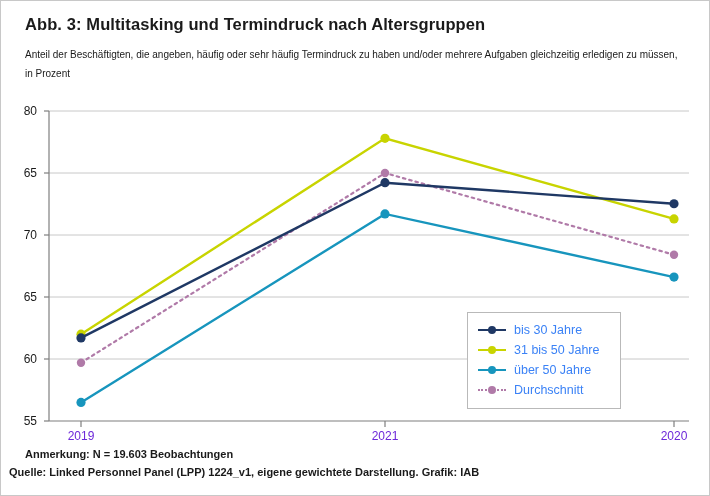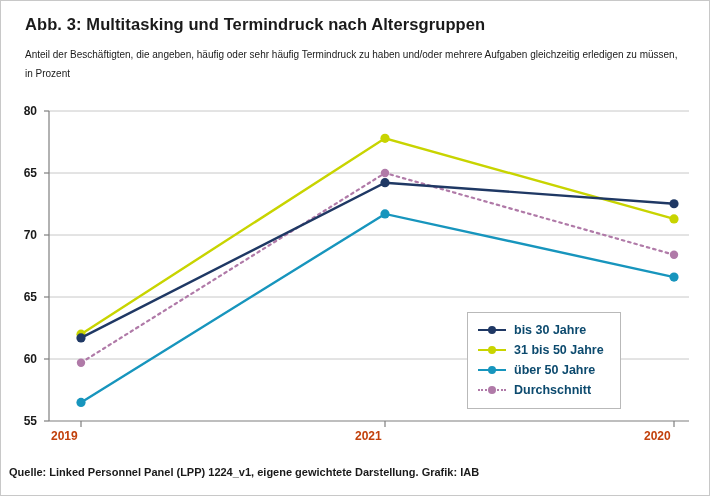--- a/index.html
+++ b/index.html
@@ -37,21 +37,20 @@
     font-size: 10px;
     line-height: 19px;
     color: #1a1a1a;
   }
   #plot-wrap {
     position: absolute;
     left: 0;
     top: 0;
     width: 710px;
     height: 496px;
-    font-weight: bold;
   }
   #footnote1 {
     position: absolute;
     left: 24px;
     top: 447px;
     font-size: 11px;
     font-weight: bold;
     color: #1a1a1a;
   }
   #footnote2 {
@@ -65,21 +64,22 @@
   .tick-label-y {
     position: absolute;
     font-size: 12px;
     color: #1a1a1a;
     text-align: right;
     width: 30px;
   }
   .tick-label-x {
     position: absolute;
     font-size: 12px;
-    color: #c2410c;
+    color: #6d28d9;
+    text-align: center;
     width: 60px;
   }
   #legend {
     position: absolute;
     background: #ffffff;
     border: 1px solid #b9b9b9;
     padding: 7px 12px 8px 10px;
     box-sizing: border-box;
   }
   .legend-row {
@@ -108,21 +108,21 @@
   .legend-dot {
     position: absolute;
     left: 10px;
     top: 2px;
     width: 8px;
     height: 8px;
     border-radius: 50%;
   }
   .legend-text {
     font-size: 12.5px;
-    color: #0c4a6e;
+    color: #3b82f6;
     white-space: nowrap;
   }
 </style>
 </head>
 <body>
 
 <div id="page">
 
   <div id="title">Abb. 3: Multitasking und Termindruck nach Altersgruppen</div>
   <div id="subtitle">Anteil der Beschäftigten, die angeben, häufig oder sehr häufig Termindruck zu haben und/oder mehrere Aufgaben gleichzeitig erledigen zu müssen, in Prozent</div>
@@ -231,15 +231,16 @@
       <div class="legend-row">
         <span class="legend-swatch">
           <span class="legend-line dashed"></span>
           <span class="legend-dot" style="background:#b07aa8;"></span>
         </span>
         <span class="legend-text">Durchschnitt</span>
       </div>
     </div>
   </div>
 
+  <div id="footnote1">Anmerkung: N = 19.603 Beobachtungen</div>
   <div id="footnote2">Quelle: Linked Personnel Panel (LPP) 1224_v1, eigene gewichtete Darstellung. Grafik: IAB</div>
 
 </div>
 
 </body></html>

